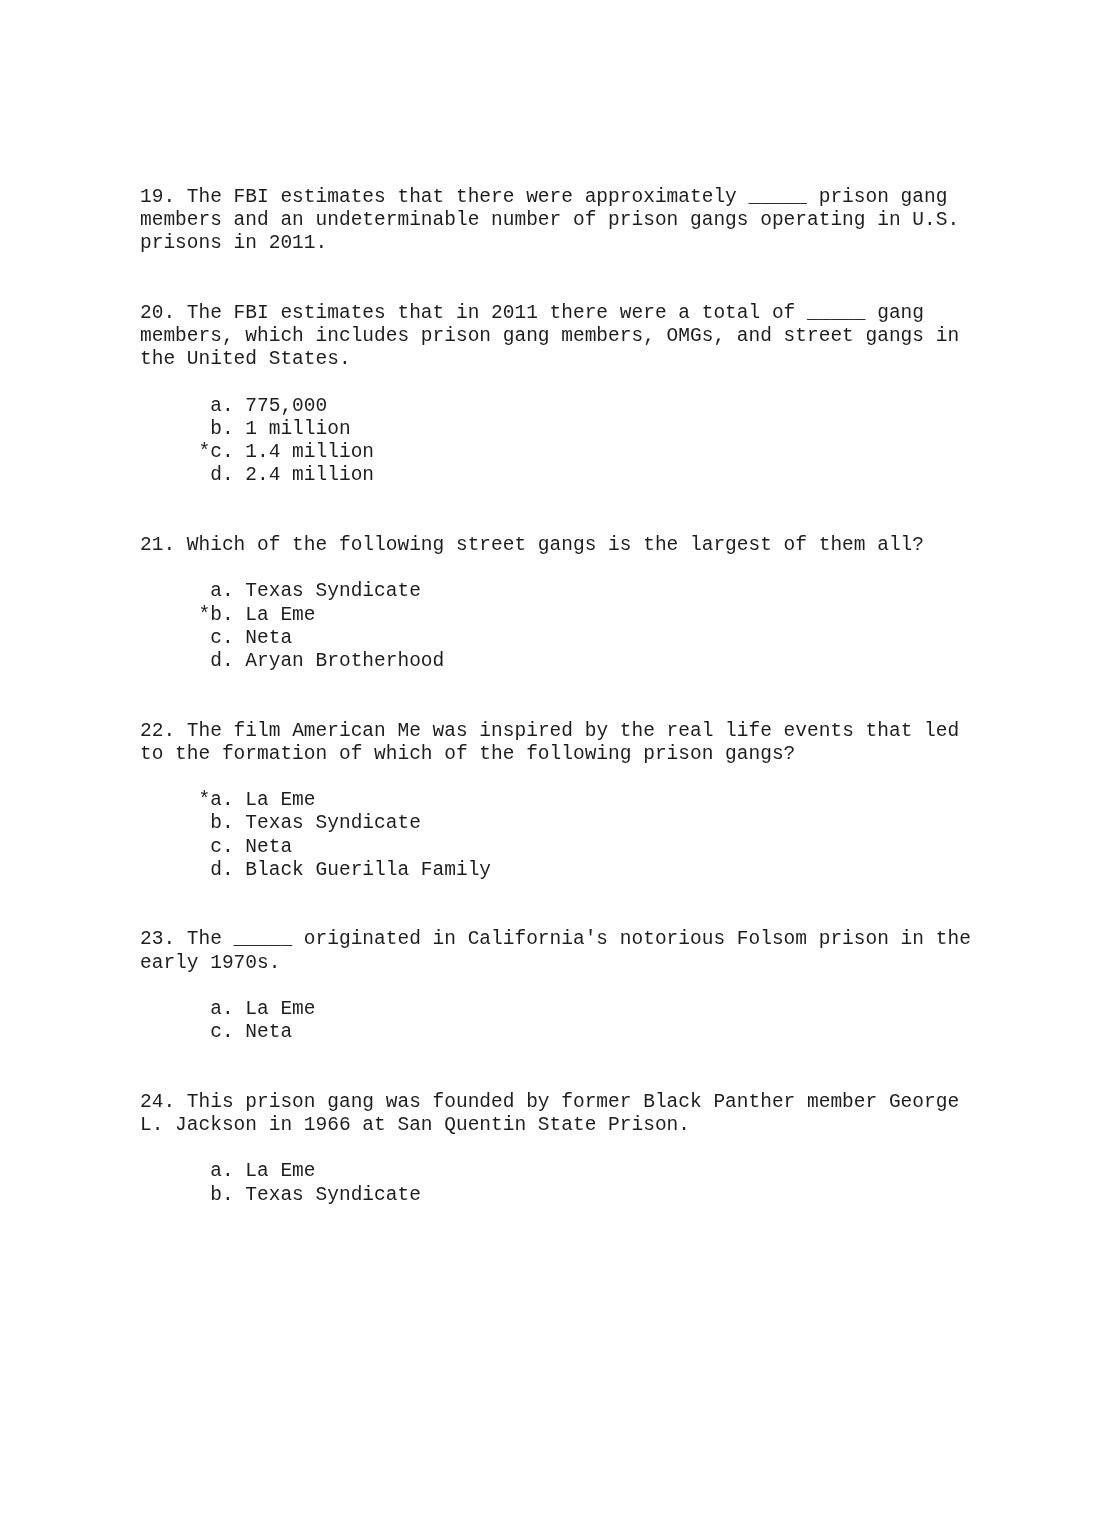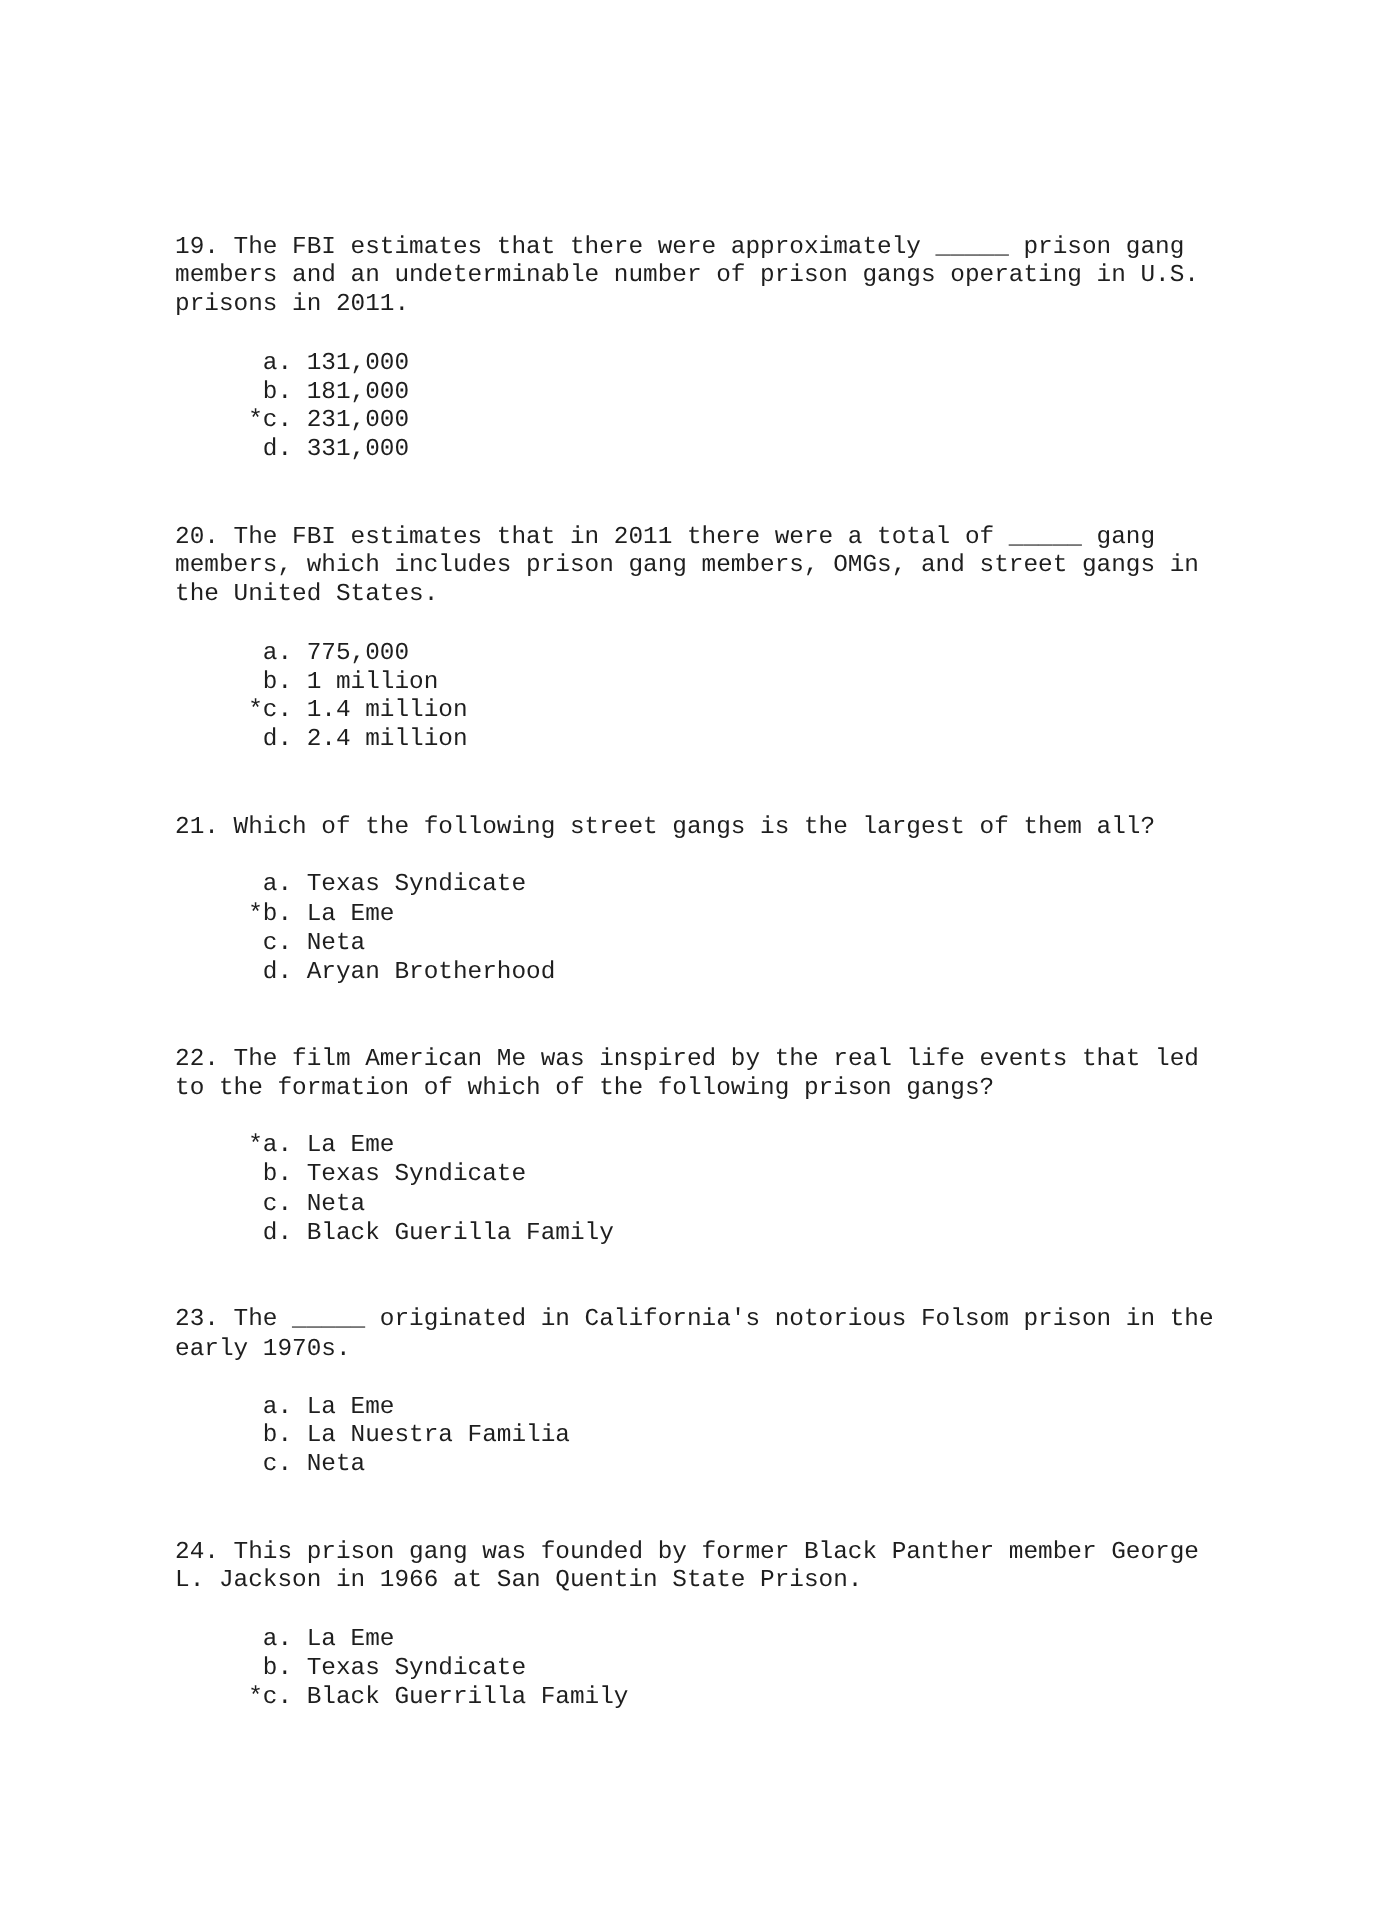--- a/index.html
+++ b/index.html
@@ -44,19 +44,19 @@
   .option {
     white-space: pre;
   }
 </style>
 </head>
 <body>
 
 <div class="page">
   <div class="content" style="color: rgb(30, 30, 30);"><div class="question"><div class="stem"><span>19. The FBI estimates that there were approximately _____ prison gang
 members and an undeterminable number of prison gangs operating in U.S.
-prisons in 2011.</span></div><div class="options"><div class="option">      a. 131,000</div><div class="option">      b. 181,000</div><div class="option">     *c. 231,000</div><div class="option">      d. 331,000</div></div></div><div class="question"><div class="stem"><span>20. The FBI estimates that in 2011 there were a total of _____ gang
+prisons in 2011.</span></div></div><div class="question"><div class="stem"><span>20. The FBI estimates that in 2011 there were a total of _____ gang
 members, which includes prison gang members, OMGs, and street gangs in
 the United States.</span></div><div class="options"><div class="option">      a. 775,000</div><div class="option">      b. 1 million</div><div class="option">     *c. 1.4 million</div><div class="option">      d. 2.4 million</div></div></div><div class="question"><div class="stem"><span>21. Which of the following street gangs is the largest of them all?</span></div><div class="options"><div class="option">      a. Texas Syndicate</div><div class="option">     *b. La Eme</div><div class="option">      c. Neta</div><div class="option">      d. Aryan Brotherhood</div></div></div><div class="question"><div class="stem"><span>22. The film </span><span class="italic">American Me</span><span> was inspired by the real life events that led
 to the formation of which of the following prison gangs?</span></div><div class="options"><div class="option">     *a. La Eme</div><div class="option">      b. Texas Syndicate</div><div class="option">      c. Neta</div><div class="option">      d. Black Guerilla Family</div></div></div><div class="question"><div class="stem"><span>23. The _____ originated in California's notorious Folsom prison in the
-early 1970s.</span></div><div class="options"><div class="option">      a. La Eme</div><div class="option">      b. La Nuestra Familia</div><div class="option">      c. Neta</div></div></div><div class="question"><div class="stem"><span>24. This prison gang was founded by former Black Panther member George
-L. Jackson in 1966 at San Quentin State Prison.</span></div><div class="options"><div class="option">      a. La Eme</div><div class="option">      b. Texas Syndicate</div><div class="option">     *c. Black Guerrilla Family</div></div></div></div>
+early 1970s.</span></div><div class="options"><div class="option">      a. La Eme</div><div class="option">      c. Neta</div></div></div><div class="question"><div class="stem"><span>24. This prison gang was founded by former Black Panther member George
+L. Jackson in 1966 at San Quentin State Prison.</span></div><div class="options"><div class="option">      a. La Eme</div><div class="option">      b. Texas Syndicate</div></div></div></div>
 </div>
 
 </body></html>

